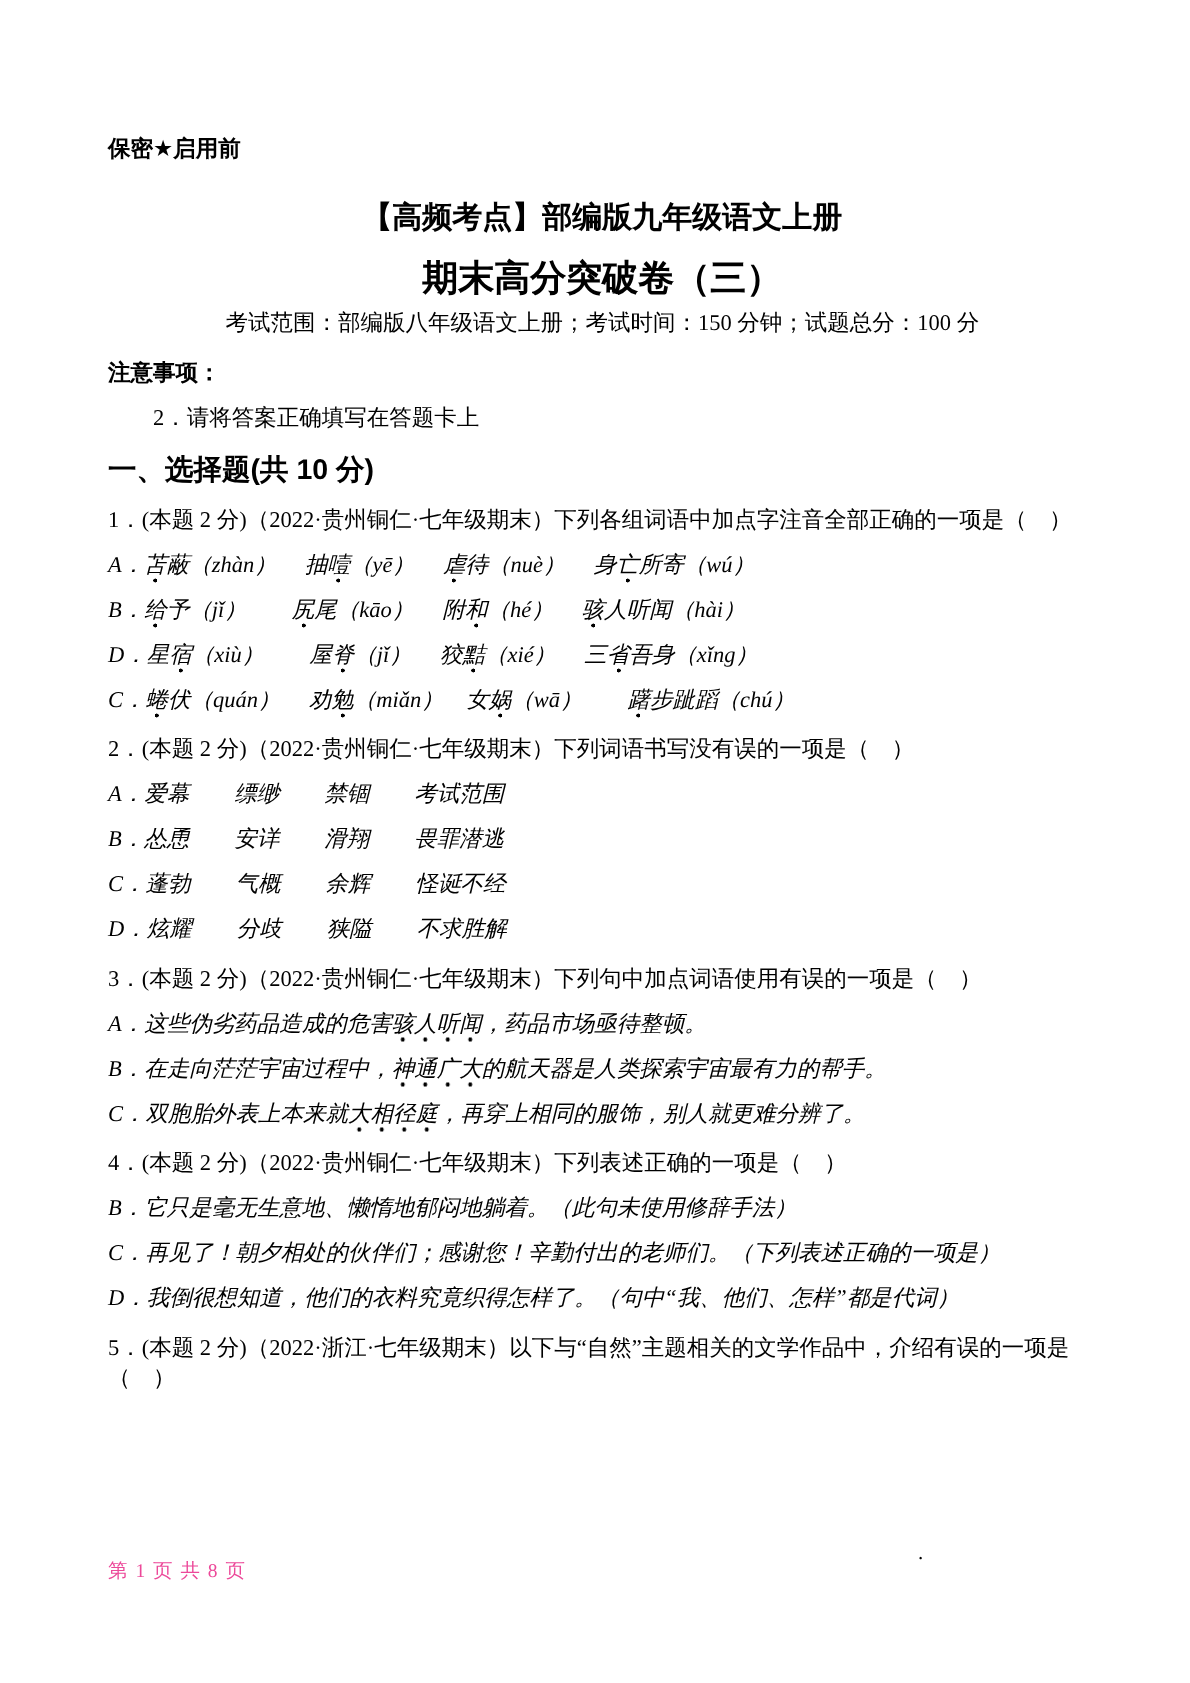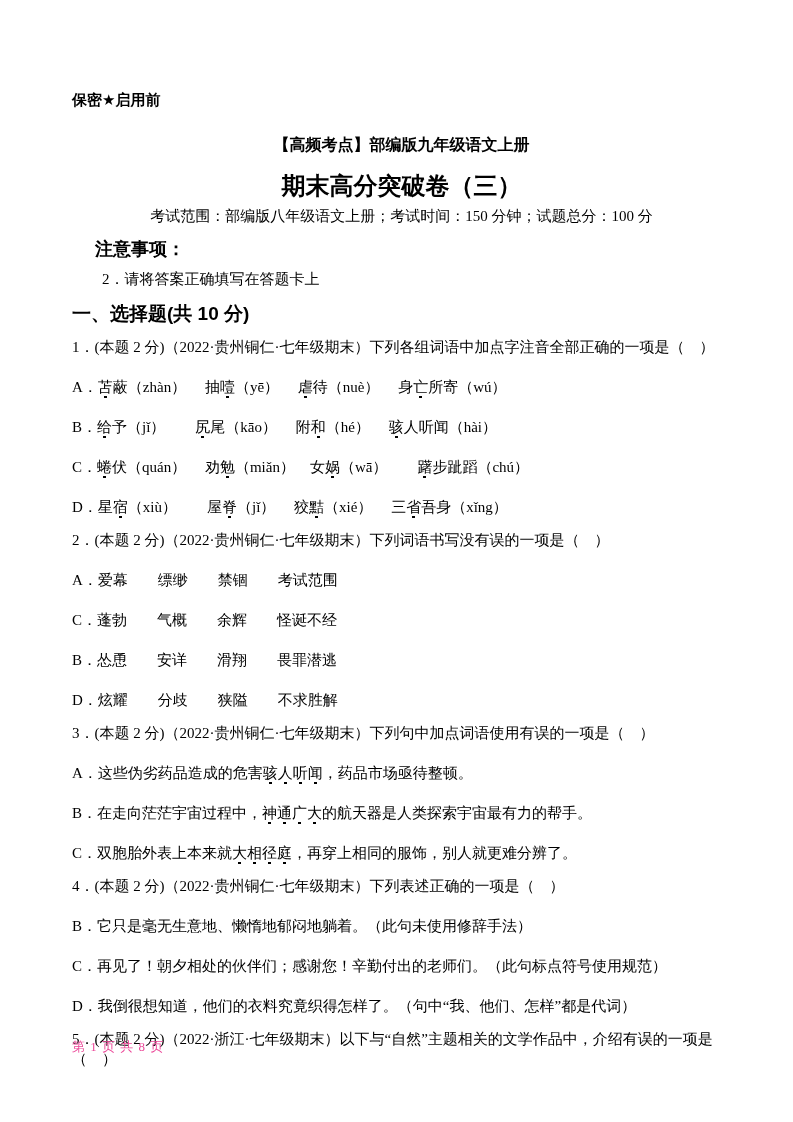--- a/index.html
+++ b/index.html
@@ -5,28 +5,28 @@
   * { margin:0; padding:0; box-sizing:border-box; }
   html,body { background:#ffffff; }
   body {
     width:793px; height:1122px; position:relative; overflow:hidden;
     font-family:"Liberation Serif","DejaVu Serif",serif;
     font-size:15px; color:#000;
   }
   .page { position:absolute; inset:0; padding:90px 62px 0 72px; }
   .hei { font-family:"Liberation Sans","DejaVu Sans",sans-serif; font-weight:700; }
   .secrecy { font-size:15px; line-height:20px; }
-  .subtitle { margin-top:22px; text-align:center; font-size:16px; line-height:26px; }
+  .subtitle { margin-top:22px; text-align:center; font-size:20px; line-height:26px; }
   .title { margin-top:12px; text-align:center; font-size:24px; line-height:32px; }
   .exam-info { margin-top:4px; text-align:center; line-height:20px; }
-  .notes-heading { margin-top:13px; font-size:18px; line-height:20px;margin-left:23px; }
+  .notes-heading { margin-top:13px; font-size:15px; line-height:20px; }
   .note { margin-top:10px; padding-left:30px; line-height:20px; }
   .section-heading { margin-top:15px; font-size:19px; line-height:20px; }
   .stem { margin-top:13px; line-height:20px; }
-  .option { margin-top:20px; line-height:20px; }
+  .option { margin-top:10px; line-height:20px;font-style:italic; }
   
   .dot {
     padding-bottom:4px;
     background-image:radial-gradient(circle, #000 1.2px, transparent 1.45px);
     background-size:1em 4px;
     background-repeat:repeat-x;
     background-position:left bottom;
   }
   .footer { position:absolute; left:72px; top:1038px; font-size:13px; color:#ec4899; letter-spacing:1px; }
   .stray { position:absolute; left:612px; top:1028px; font-size:14px; color:#000; }
@@ -48,43 +48,43 @@
   <div class="note">2．请将答案正确填写在答题卡上</div>
 
   <div class="section-heading hei">一、选择题(共 10 分)</div>
 
   <section>
 
     <div>
       <p class="stem">1．(本题 2 分)（2022·贵州铜仁·七年级期末）下列各组词语中加点字注音全部正确的一项是（　）</p>
       <p class="option"><span>A．</span><span><span class="dot">苫</span><span>蔽（zhàn）　 抽</span><span class="dot">噎</span><span>（yē）　 </span><span class="dot">虐</span><span>待（nuè）　 身</span><span class="dot">亡</span><span>所寄（wú）</span></span></p>
       <p class="option"><span>B．</span><span><span class="dot">给</span><span>予（jǐ）　　</span><span class="dot">尻</span><span>尾（kāo）　 附</span><span class="dot">和</span><span>（hé）　 </span><span class="dot">骇</span><span>人听闻（hài）</span></span></p>
+      <p class="option"><span>D．</span><span><span>星</span><span class="dot">宿</span><span>（xiù）　　屋</span><span class="dot">脊</span><span>（jǐ）　 狡</span><span class="dot">黠</span><span>（xié）　 三</span><span class="dot">省</span><span>吾身（xǐng）</span></span></p>
       <p class="option"><span>C．</span><span><span class="dot">蜷</span><span>伏（quán）　 劝</span><span class="dot">勉</span><span>（miǎn）　女</span><span class="dot">娲</span><span>（wā）　　</span><span class="dot">躇</span><span>步跐蹈（chú）</span></span></p>
-      <p class="option"><span>D．</span><span><span>星</span><span class="dot">宿</span><span>（xiù）　　屋</span><span class="dot">脊</span><span>（jǐ）　 狡</span><span class="dot">黠</span><span>（xié）　 三</span><span class="dot">省</span><span>吾身（xǐng）</span></span></p>
     </div>
 
     <div>
       <p class="stem">2．(本题 2 分)（2022·贵州铜仁·七年级期末）下列词语书写没有误的一项是（　）</p>
       <p class="option"><span>A．</span><span><span>爱幕　　缥缈　　禁锢　　考试范围</span></span></p>
+      <p class="option"><span>B．</span><span><span>怂恿　　安详　　滑翔　　畏罪潜逃</span></span></p>
       <p class="option"><span>C．</span><span><span>蓬勃　　气概　　余辉　　怪诞不经</span></span></p>
-      <p class="option"><span>B．</span><span><span>怂恿　　安详　　滑翔　　畏罪潜逃</span></span></p>
       <p class="option"><span>D．</span><span><span>炫耀　　分歧　　狭隘　　不求胜解</span></span></p>
     </div>
 
     <div>
       <p class="stem">3．(本题 2 分)（2022·贵州铜仁·七年级期末）下列句中加点词语使用有误的一项是（　）</p>
       <p class="option"><span>A．</span><span><span>这些伪劣药品造成的危害</span><span class="dot">骇人听闻</span><span>，药品市场亟待整顿。</span></span></p>
       <p class="option"><span>B．</span><span><span>在走向茫茫宇宙过程中，</span><span class="dot">神通广大</span><span>的航天器是人类探索宇宙最有力的帮手。</span></span></p>
       <p class="option"><span>C．</span><span><span>双胞胎外表上本来就</span><span class="dot">大相径庭</span><span>，再穿上相同的服饰，别人就更难分辨了。</span></span></p>
     </div>
 
     <div>
       <p class="stem">4．(本题 2 分)（2022·贵州铜仁·七年级期末）下列表述正确的一项是（　）</p>
       <p class="option"><span>B．</span><span><span>它只是毫无生意地、懒惰地郁闷地躺着。（此句未使用修辞手法）</span></span></p>
-      <p class="option"><span>C．</span><span><span>再见了！朝夕相处的伙伴们；感谢您！辛勤付出的老师们。（此句标点符号使用规范）</span></span></p>
+      <p class="option"><span>C．</span><span><span>再见了！朝夕相处的伙伴们；感谢您！辛勤付出的老师们。（下列表述正确的一项是）</span></span></p>
       <p class="option"><span>D．</span><span><span>我倒很想知道，他们的衣料究竟织得怎样了。（句中“我、他们、怎样”都是代词）</span></span></p>
     </div>
 
     <div>
       <p class="stem">5．(本题 2 分)（2022·浙江·七年级期末）以下与“自然”主题相关的文学作品中，介绍有误的一项是（　）</p>
     </div>
 
   </section>
 </div>
 

